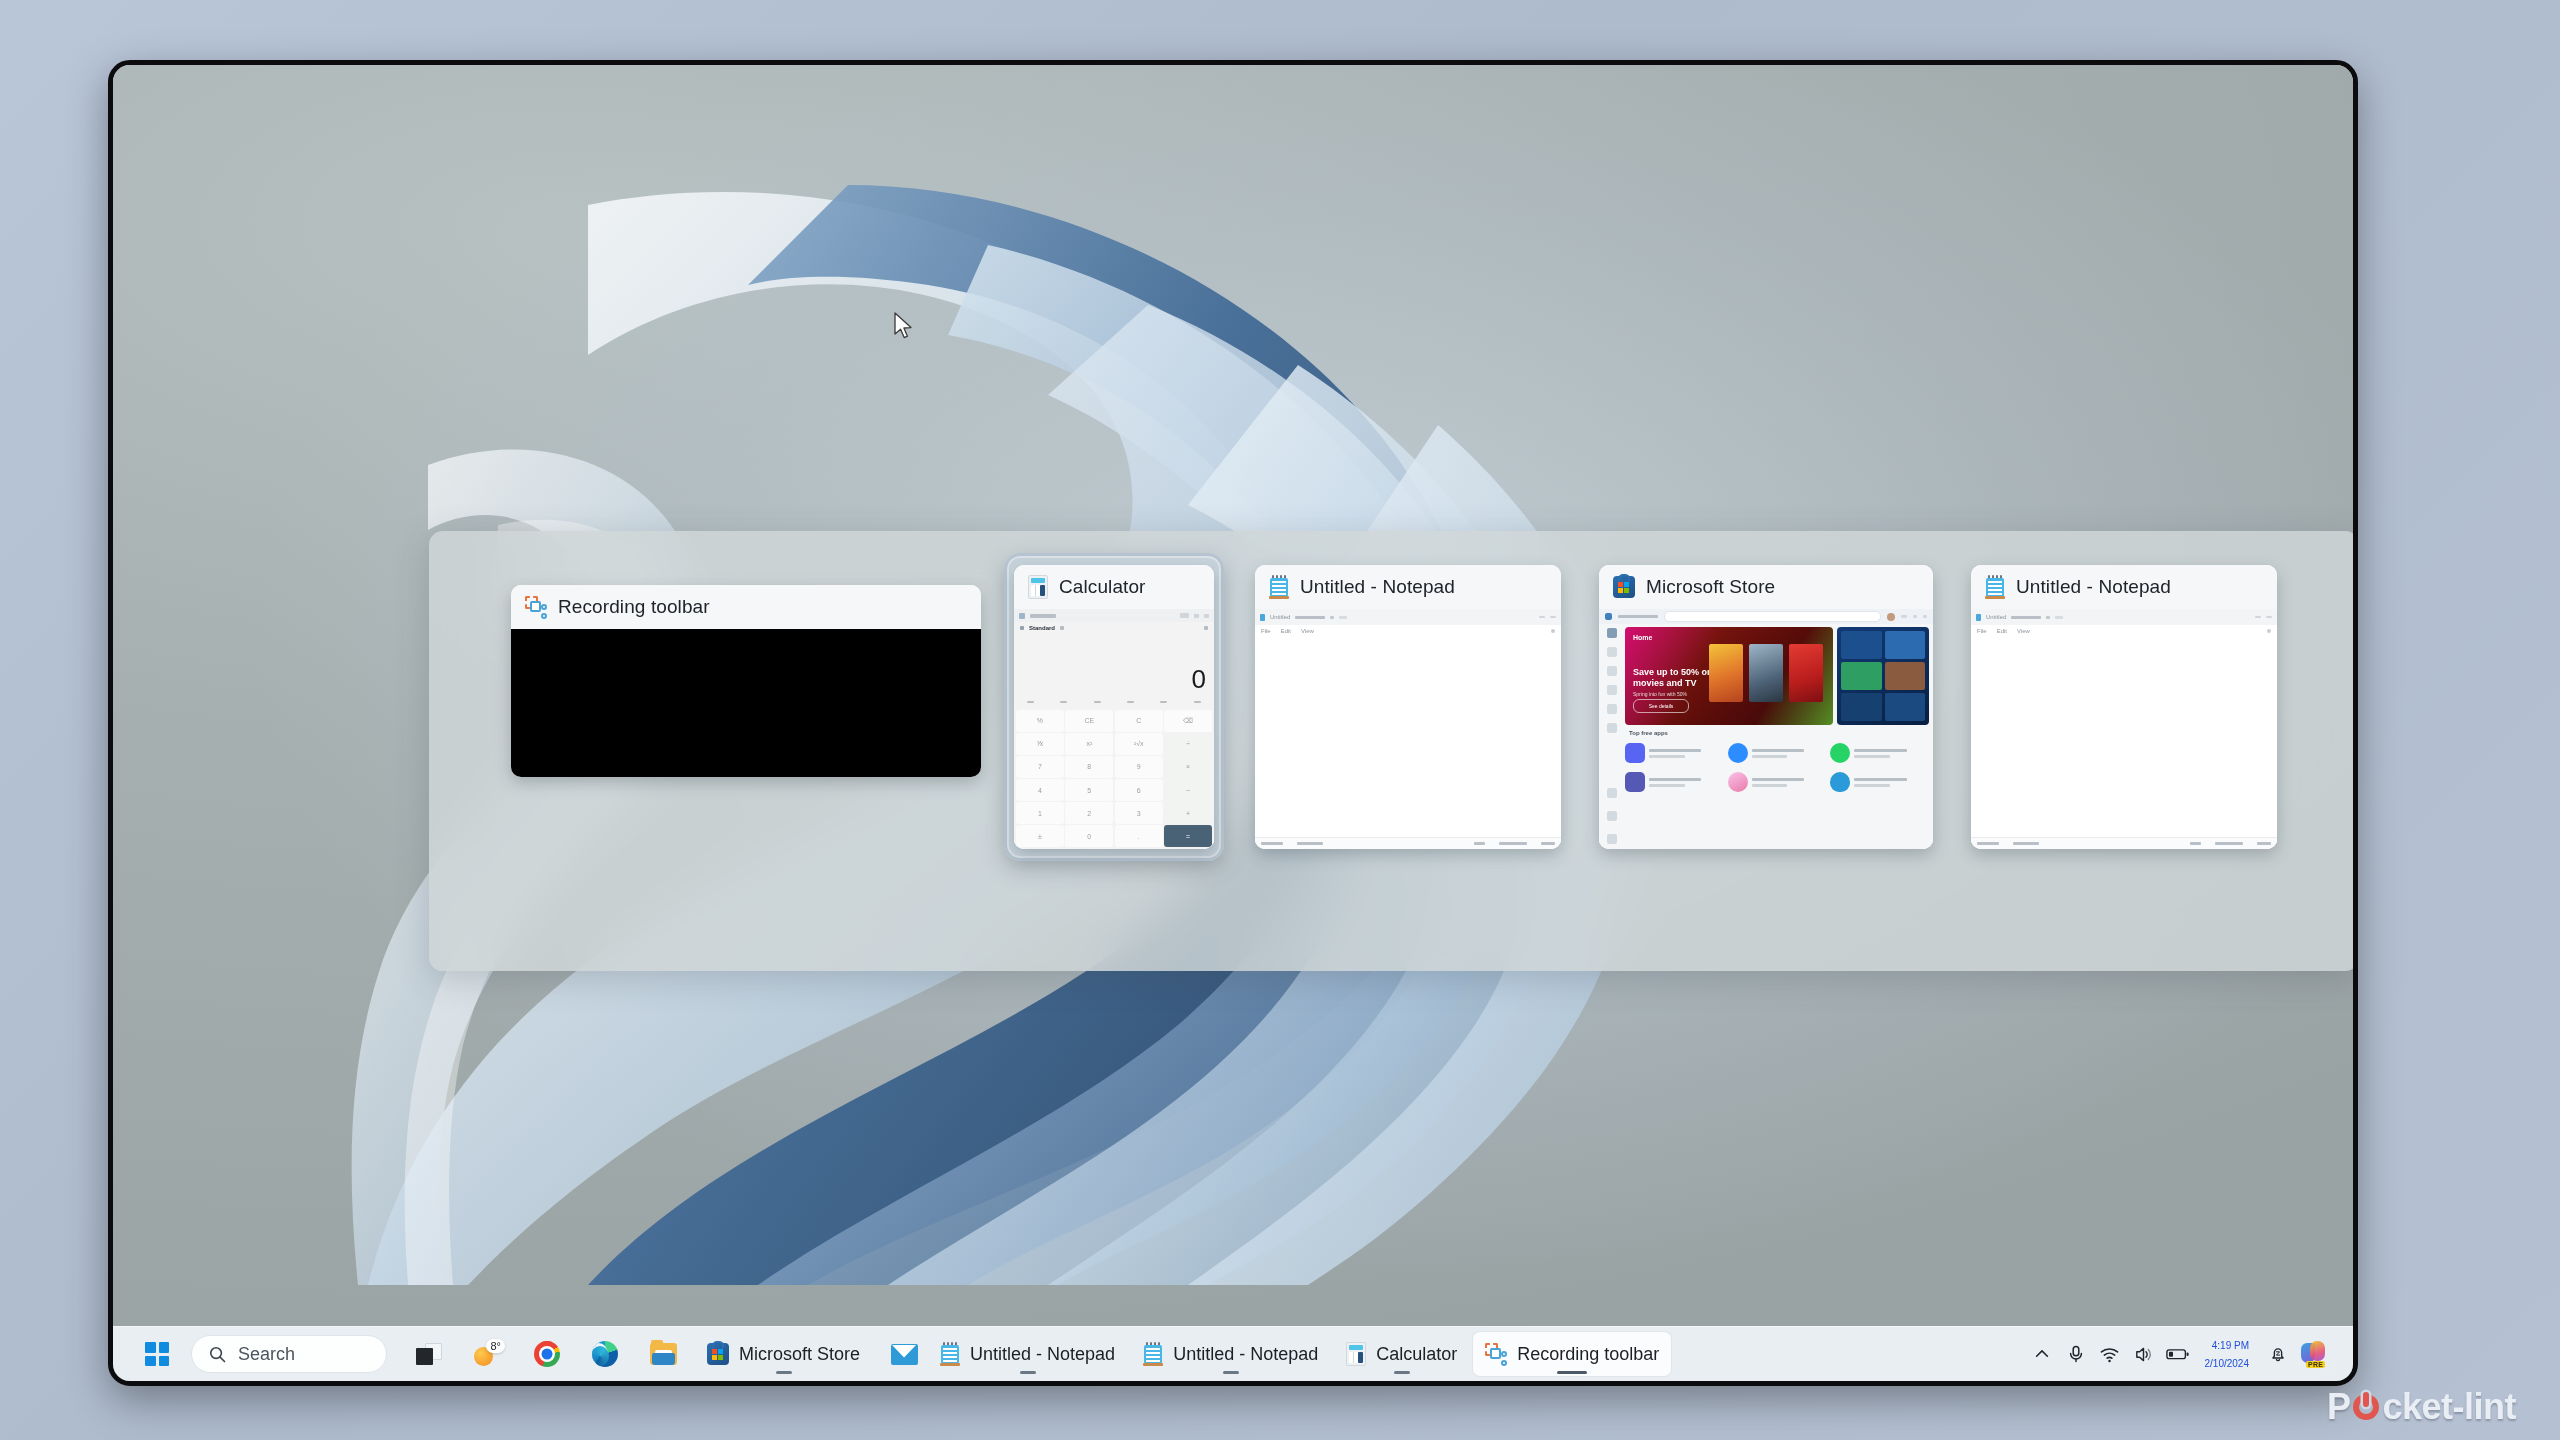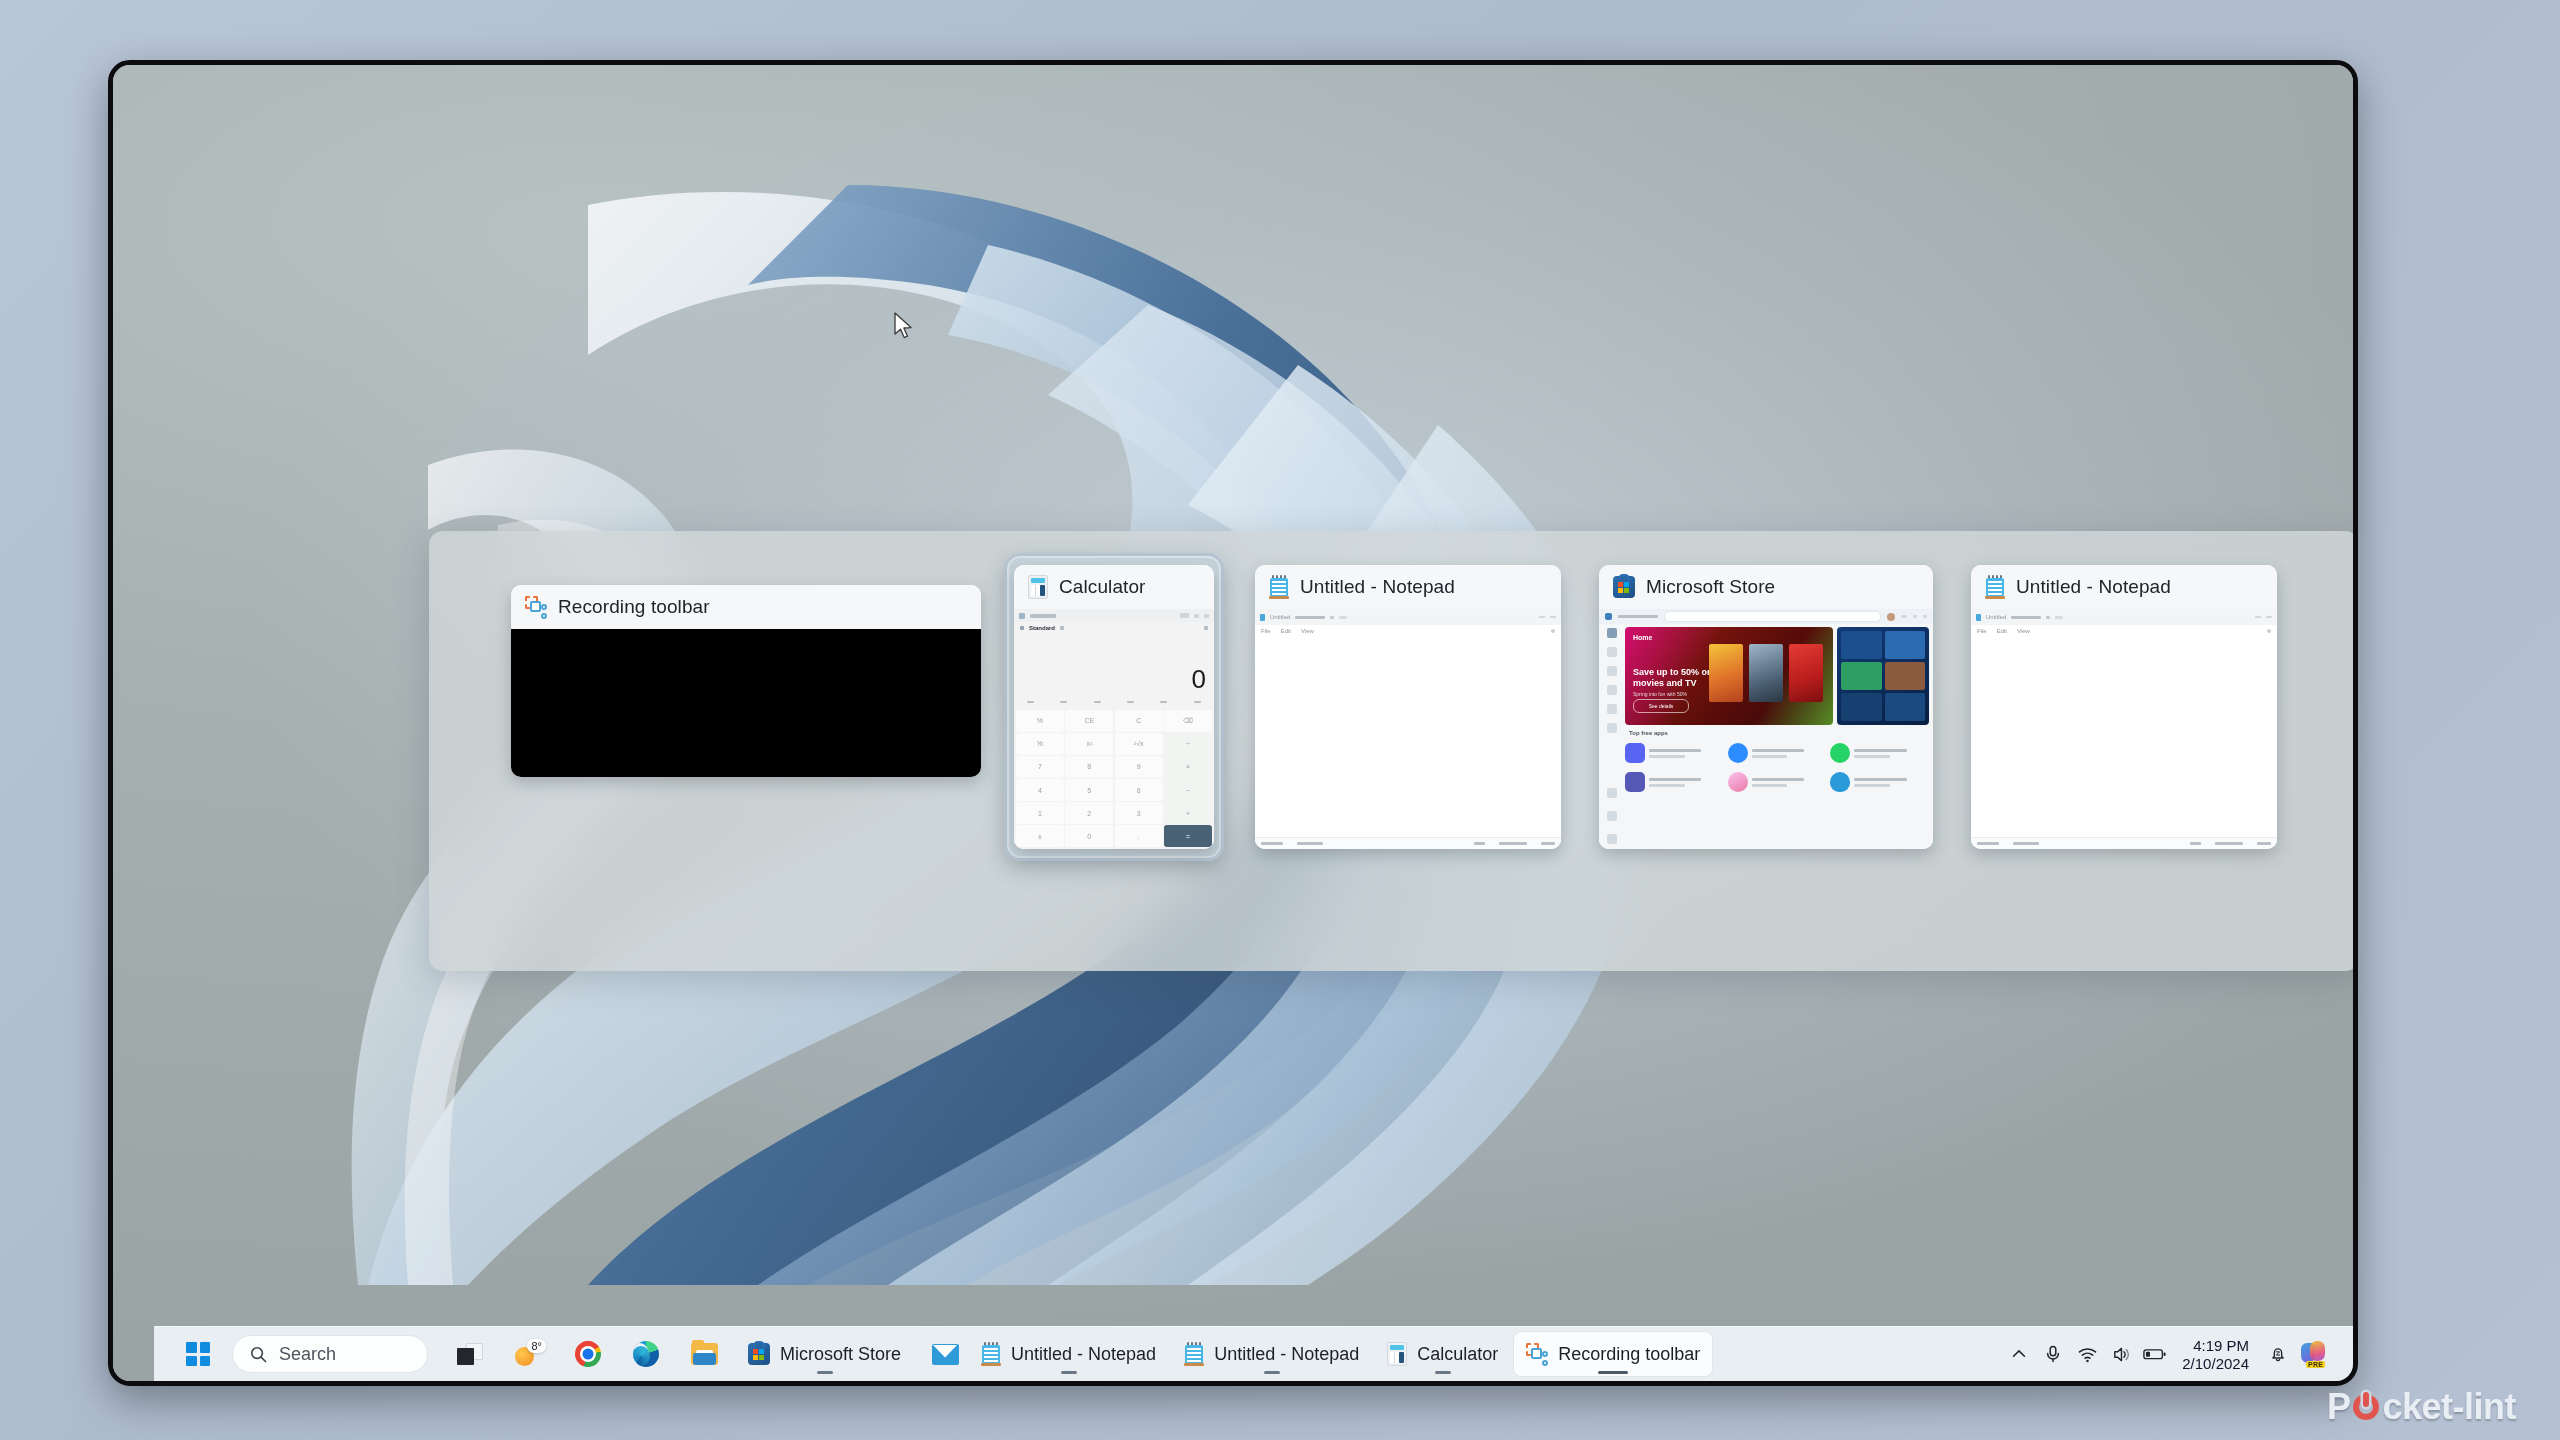--- a/index.html
+++ b/index.html
@@ -175,21 +175,20 @@
   .tf-tx b{display:block;height:3px;width:70%;background:#b6bec6;border-radius:1px;margin-bottom:3px;}
   .tf-tx s{display:block;height:3px;width:48%;background:#ccd3d9;border-radius:1px;}
 
   
   #taskbar{
     position:absolute;left:0;right:0;bottom:0;height:54px;
     background:rgba(238,243,247,.93);
     backdrop-filter:blur(26px);
     display:flex;align-items:center;
     border-top:1px solid rgba(255,255,255,.5);
-    margin-left:41px;
   }
   #tb-left{display:flex;align-items:center;gap:0px;padding-left:22px;}
   #tb-center{flex:1 1 auto;display:flex;align-items:center;}
   #tb-right{display:flex;align-items:center;gap:0;padding-right:18px;}
 
   .tb-btn{height:44px;min-width:44px;display:flex;align-items:center;justify-content:center;border-radius:7px;position:relative;}
   .tb-app{height:44px;display:flex;align-items:center;gap:10px;padding:0 12px;border-radius:7px;position:relative;margin:0 2px;}
   .tb-app .lbl{font-size:18px;color:#1c1f24;white-space:nowrap;}
   .tb-app.active{background:rgba(255,255,255,.78);box-shadow:0 0 0 1px rgba(0,0,0,.04);}
   .runbar{position:absolute;bottom:2px;left:50%;transform:translateX(-50%);height:3px;width:16px;border-radius:2px;background:#6b7785;}
@@ -241,21 +240,21 @@
 
   
   .ico-mail{width:27px;height:21px;position:relative;}
   .ico-mail .env{position:absolute;inset:0;background:#2e9bd8;border-radius:2px;}
   .ico-mail .flap{position:absolute;left:1px;top:1px;right:1px;height:13px;background:#fff;
     clip-path:polygon(0 0,100% 0,50% 100%);}
 
   
   .tray-ic{width:34px;height:44px;display:flex;align-items:center;justify-content:center;}
   #clock{display:flex;flex-direction:column;align-items:flex-end;gap:1px;padding:0 12px 0 10px;}
-  #clock div{font-size:15px;color:#0f172a;line-height:17px;}
+  #clock div{font-size:10px;color:#1d4ed8;line-height:17px;}
 
   
   .ico-copilot{width:28px;height:26px;position:relative;}
   .ico-copilot .c1{position:absolute;left:0;top:2px;width:14px;height:20px;border-radius:7px 4px 8px 8px;background:linear-gradient(150deg,#3ea0e0,#7b5cd6);}
   .ico-copilot .c2{position:absolute;left:9px;top:0;width:15px;height:20px;border-radius:7px;background:linear-gradient(160deg,#f0c22c,#e5537a 60%,#a14fd0);opacity:.92;}
   .ico-copilot .pre{position:absolute;left:5px;bottom:-1px;background:#f5d021;color:#3a3200;font-size:7px;font-weight:700;padding:0 2px;border-radius:2px;letter-spacing:.3px;}
 
   
   #watermark{position:absolute;right:44px;bottom:12px;display:flex;align-items:center;}
   #watermark .wm{font-size:36px;font-weight:700;color:#e9eef4;letter-spacing:-.5px;

